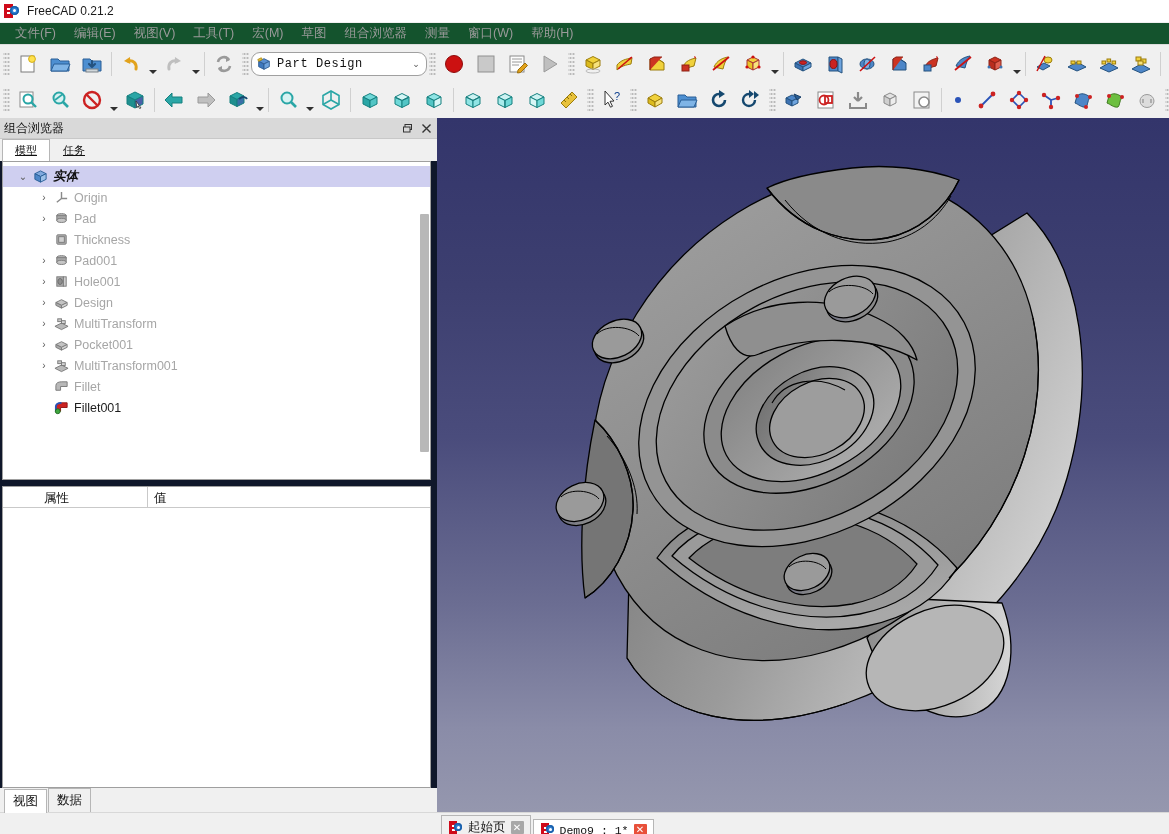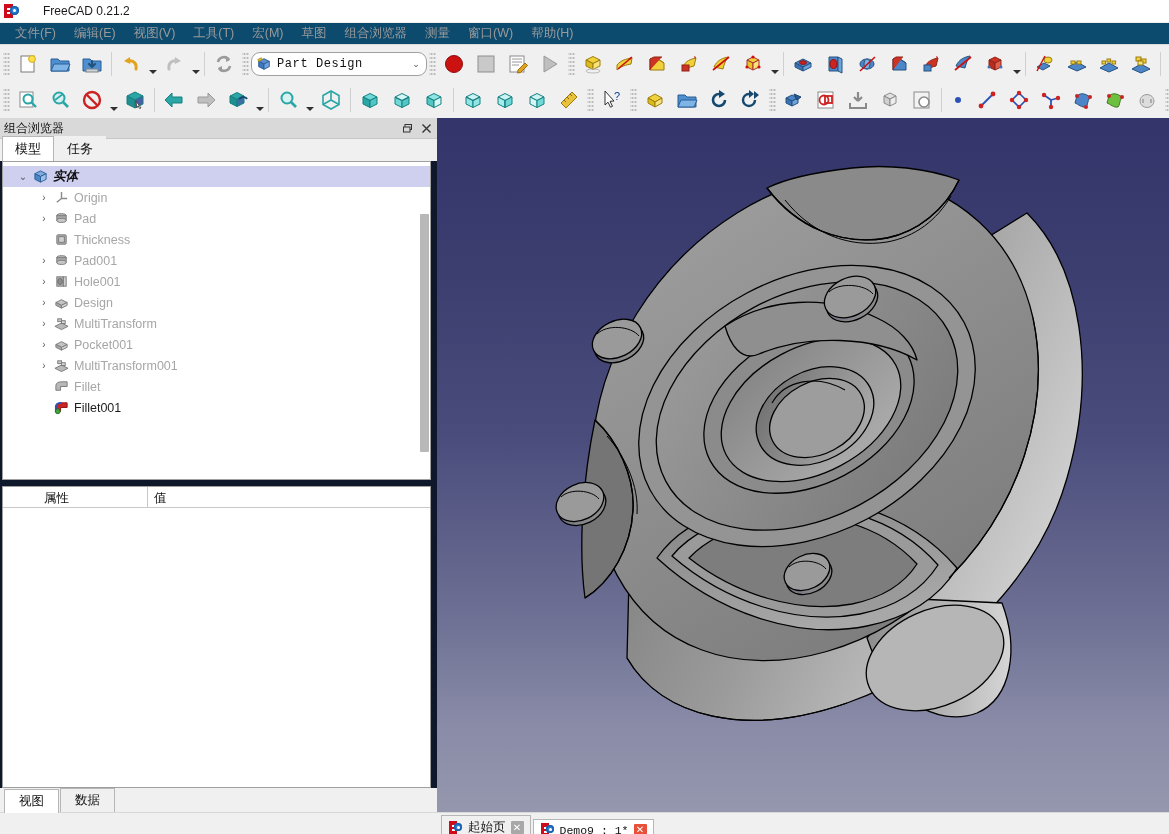--- a/index.html
+++ b/index.html
@@ -10,42 +10,42 @@
     font-size:12px;color:#000;
     -webkit-font-smoothing:antialiased;
   }
   .app{position:relative;width:1169px;height:834px;}
 
   
   .titlebar{
     height:22px;background:#ffffff;display:flex;align-items:center;
     padding-left:4px;border-bottom:1px solid #f0f0f0;
   }
-  .titlebar .tb-text{font-size:12px;color:#1a1a1a;margin-left:24px;}
+  .titlebar .tb-text{font-size:12px;color:#1a1a1a;margin-left:8px;}
   .fc-logo{width:15px;height:15px;position:relative;display:inline-block;}
   .fc-logo .f{
     position:absolute;left:0;top:0;width:9px;height:14px;background:#cf0a1a;
   }
   .fc-logo .f::after{
     content:"";position:absolute;left:3px;top:4px;width:4px;height:2px;background:#fff;
   }
   .fc-logo .f::before{
     content:"";position:absolute;left:3px;top:8px;width:3px;height:2px;background:#fff;
   }
   .fc-logo .gear{
     position:absolute;left:6px;top:2px;width:9px;height:9px;border-radius:50%;
     background:#2b7fd4;box-shadow:0 0 0 1.5px #1b5fa8 inset;
   }
   .fc-logo .gear::after{
     content:"";position:absolute;left:3px;top:3px;width:3px;height:3px;border-radius:50%;background:#fff;
   }
 
   
   .menubar{
-    height:21px;background:#0c4a6e;display:flex;align-items:center;
+    height:21px;background:#14532d;display:flex;align-items:center;
     padding-left:6px;
   }
   .menubar .mi{
     padding:2px 9px;font-size:12.5px;color:#9a9a9a;cursor:default;white-space:nowrap;
   }
 
   
   .toolbars{background:#f0f0f0;border-top:1px solid #dcdcdc;}
   .tbrow{height:37px;display:flex;align-items:center;padding:0 1px;}
   .tbrow.r2{height:36px;}
@@ -94,22 +94,22 @@
     border-bottom:1px solid #c8c8c8;padding-left:4px;
   }
   .panelhdr .ptitle{font-size:12px;color:#111;flex:1;}
   .panelhdr .pbtn{
     width:17px;height:16px;display:flex;align-items:center;justify-content:center;
     color:#333;font-size:11px;margin-right:2px;
   }
 
   .tabstrip{height:22px;display:flex;align-items:flex-end;background:#f0f0f0;padding-left:2px;}
   .tab{
-    padding:3px 12px 3px 12px;font-size:13px;color:#111;background:#f0f0f0;
-    border:1px solid transparent;border-bottom:none;
+    padding:3px 12px 3px 12px;font-size:11px;color:#111;background:#f0f0f0;
+    border:1px solid transparent;border-bottom:none;text-decoration:underline;
   }
   .tab.sel{background:#fff;border-color:#b6b6b6;border-bottom:1px solid #fff;position:relative;top:1px;}
 
   .treewrap{
     flex:1;margin:0 6px 0 2px;background:#fff;border:1px solid #9f9f9f;
     position:relative;overflow:hidden;
   }
   .tree{padding:4px 0 0 0;}
   .trow{
     height:21px;display:flex;align-items:center;font-size:12.5px;white-space:nowrap;
@@ -133,21 +133,21 @@
   .prophdr{height:20px;display:flex;background:#fff;border-bottom:1px solid #c9c9c9;}
   .prophdr .pcol{
     font-size:12.5px;color:#111;padding:2px 0 0 6px;display:flex;align-items:center;
   }
   .prophdr .pcol.c1{width:103px;border-right:1px solid #c9c9c9;padding-left:41px;}
   .prophdr .pcol.c2{flex:1;}
   .propbody{flex:1;background:#fff;}
 
   .bottabs{height:24px;display:flex;align-items:flex-end;padding-left:4px;background:#f0f0f0;}
   .btab{
-    padding:3px 14px;font-size:12.5px;color:#111;background:#f0f0f0;
+    padding:3px 8px;font-size:12.5px;color:#111;background:#f0f0f0;
     border:1px solid #b6b6b6;border-bottom:none;margin-right:1px;
   }
   .btab.sel{background:#fff;position:relative;top:1px;}
 
   
   .viewport{
     flex:1;position:relative;overflow:hidden;
     background:linear-gradient(180deg,#33356b 0%,#3d3f70 24%,#4a4c7c 46%,#6b6d92 70%,#8a8ca8 88%,#9597ae 100%);
   }
   .viewport svg{position:absolute;left:0;top:0;}

